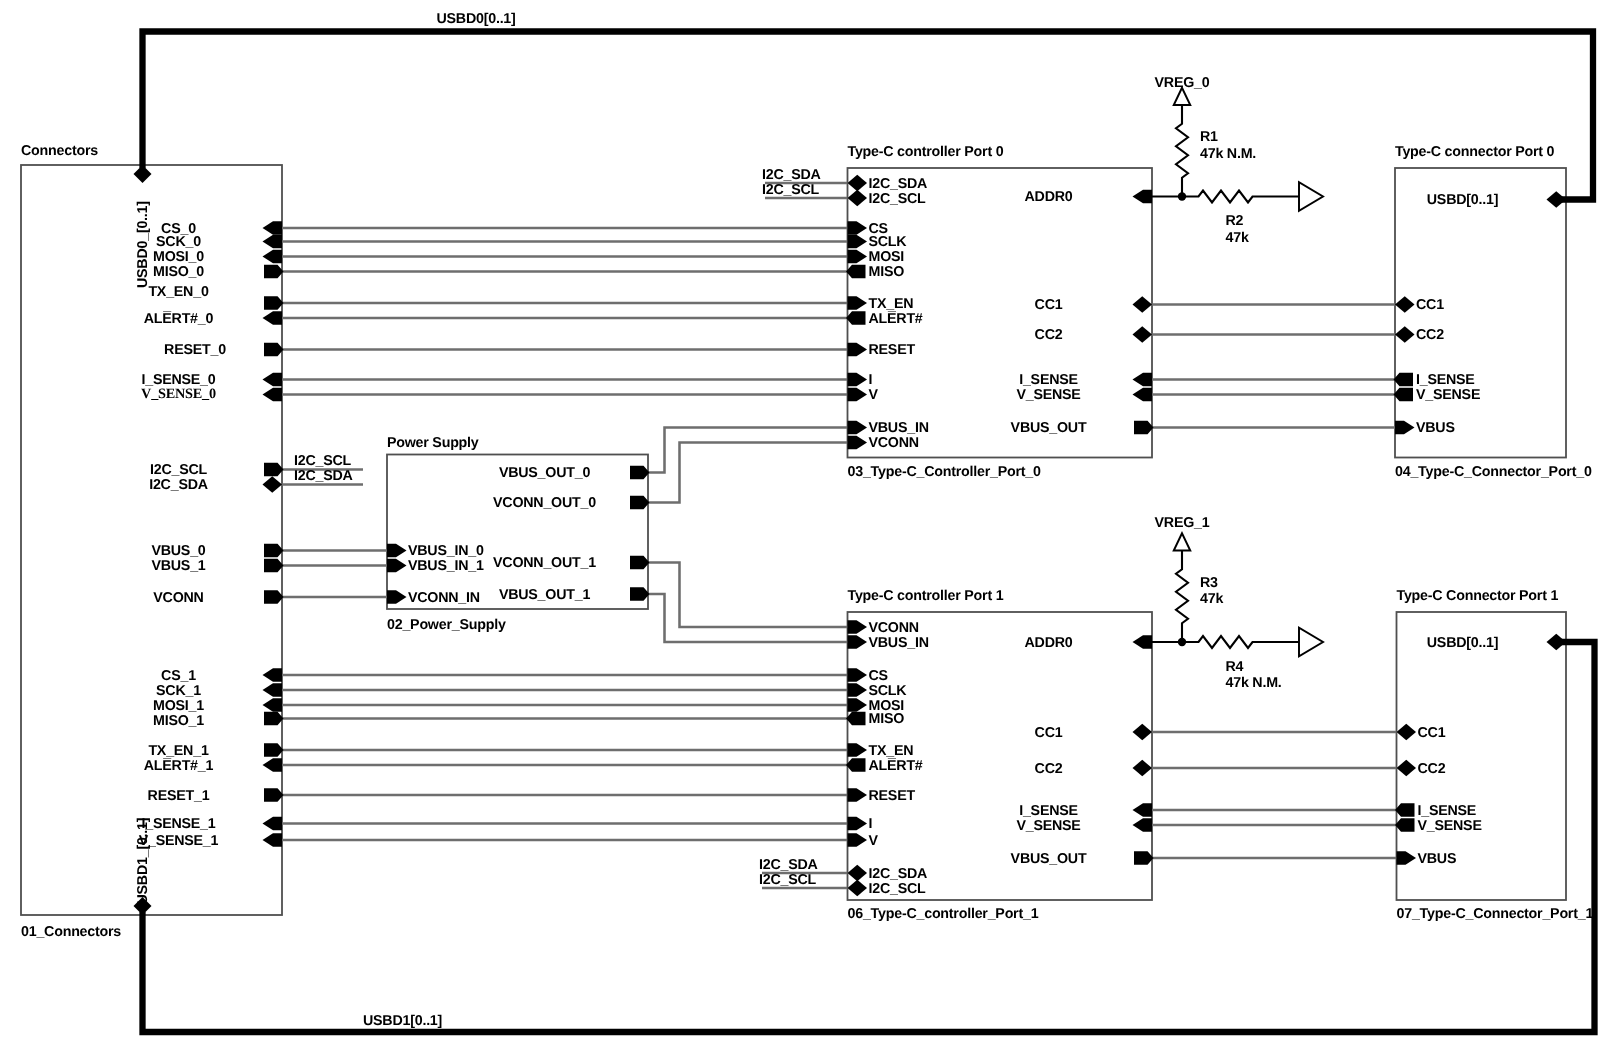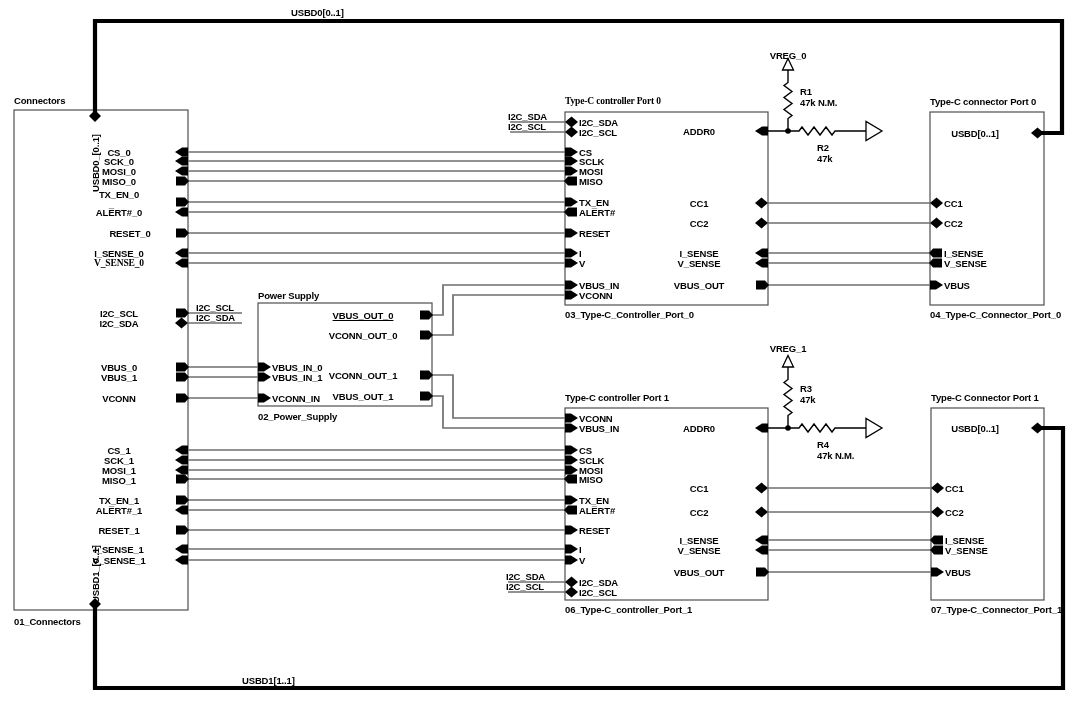--- a/index.html
+++ b/index.html
@@ -161,21 +161,21 @@
       <circle cx="788" cy="131" r="2.8" fill="#000"></circle>
       <circle cx="788" cy="428" r="2.8" fill="#000"></circle>
     </svg>
 <div class="txt alignL" style="left: 196px; top: 302px;">I2C_SCL</div>
     <div class="txt alignL" style="left: 196px; top: 312px;">I2C_SDA</div>
     <div class="txt alignL" style="left: 508px; top: 111px;">I2C_SDA</div>
     <div class="txt alignL" style="left: 508px; top: 121px;">I2C_SCL</div>
     <div class="txt alignL" style="left: 506px; top: 571px;">I2C_SDA</div>
     <div class="txt alignL" style="left: 506px; top: 581px;">I2C_SCL</div>
     <div class="txt alignL" style="left: 291px; top: 7px;">USBD0[0..1]</div>
-    <div class="txt alignL" style="left: 242px; top: 675px;">USBD1[1..1]</div>
+    <div class="txt alignL" style="left: 242px; top: 675px;">USBD1[0..1]</div>
     <div class="txt alignL" style="left: 800px; top: 86px;">R1</div>
     <div class="txt alignL" style="left: 800px; top: 97px;">47k N.M.</div>
     <div class="txt alignL" style="left: 817px; top: 142px;">R2</div>
     <div class="txt alignL" style="left: 817px; top: 153px;">47k</div>
     <div class="txt alignL" style="left: 800px; top: 383px;">R3</div>
     <div class="txt alignL" style="left: 800px; top: 394px;">47k</div>
     <div class="txt alignL" style="left: 817px; top: 439px;">R4</div>
     <div class="txt alignL" style="left: 817px; top: 450px;">47k N.M.</div>
     <div class="txt ctr" style="left: 748px; top: 50px;">VREG_0</div>
     <div class="txt ctr" style="left: 748px; top: 343px;">VREG_1</div>
@@ -204,25 +204,25 @@
     <div class="txt pin-label alignR" style="left: 64px; top: 504.5px;">ALE̅RT#_1</div>
     <div class="txt pin-label alignR" style="left: 64px; top: 524.5px;">RESET_1</div>
     <div class="txt pin-label alignR" style="left: 64px; top: 543.5px;">I_SENSE_1</div>
     <div class="txt pin-label alignR" style="left: 64px; top: 554.5px;">V_SENSE_1</div>
     <div class="txt vlabel" style="left: 89.5px; top: 603px;">USBD1_[0..1]</div>
     <div class="txt alignL" style="left: 258px; top: 290px;">Power Supply</div>
     <div class="txt alignL" style="left: 258px; top: 411px;">02_Power_Supply</div>
     <div class="txt pin-label alignL" style="left: 272px; top: 361.5px;">VBUS_IN_0</div>
     <div class="txt pin-label alignL" style="left: 272px; top: 371.5px;">VBUS_IN_1</div>
     <div class="txt pin-label alignL" style="left: 272px; top: 392.5px;">VCONN_IN</div>
-    <div class="txt pin-label alignR" style="left: 308px; top: 309.5px; text-decoration: underline;">VBUS_OUT_0</div>
+    <div class="txt pin-label alignR" style="left: 308px; top: 309.5px;">VBUS_OUT_0</div>
     <div class="txt pin-label alignR" style="left: 308px; top: 329.5px;">VCONN_OUT_0</div>
     <div class="txt pin-label alignR" style="left: 308px; top: 369.5px;">VCONN_OUT_1</div>
     <div class="txt pin-label alignR" style="left: 308px; top: 390.5px;">VBUS_OUT_1</div>
-    <div class="txt alignL" style="left: 565px; top: 96px; font-family: Liberation Serif, serif;">Type-C controller Port 0</div>
+    <div class="txt alignL" style="left: 565px; top: 96px;">Type-C controller Port 0</div>
     <div class="txt alignL" style="left: 565px; top: 309px;">03_Type-C_Controller_Port_0</div>
     <div class="txt pin-label alignL" style="left: 579px; top: 116.5px;">I2C_SDA</div>
     <div class="txt pin-label alignL" style="left: 579px; top: 126.5px;">I2C_SCL</div>
     <div class="txt pin-label alignL" style="left: 579px; top: 146.5px;">CS</div>
     <div class="txt pin-label alignL" style="left: 579px; top: 155.5px;">SCLK</div>
     <div class="txt pin-label alignL" style="left: 579px; top: 165.5px;">MOSI</div>
     <div class="txt pin-label alignL" style="left: 579px; top: 175.5px;">MISO</div>
     <div class="txt pin-label alignL" style="left: 579px; top: 196.5px;">TX_EN</div>
     <div class="txt pin-label alignL" style="left: 579px; top: 206.5px;">ALE̅RT#</div>
     <div class="txt pin-label alignL" style="left: 579px; top: 227.5px;">RESET</div>

